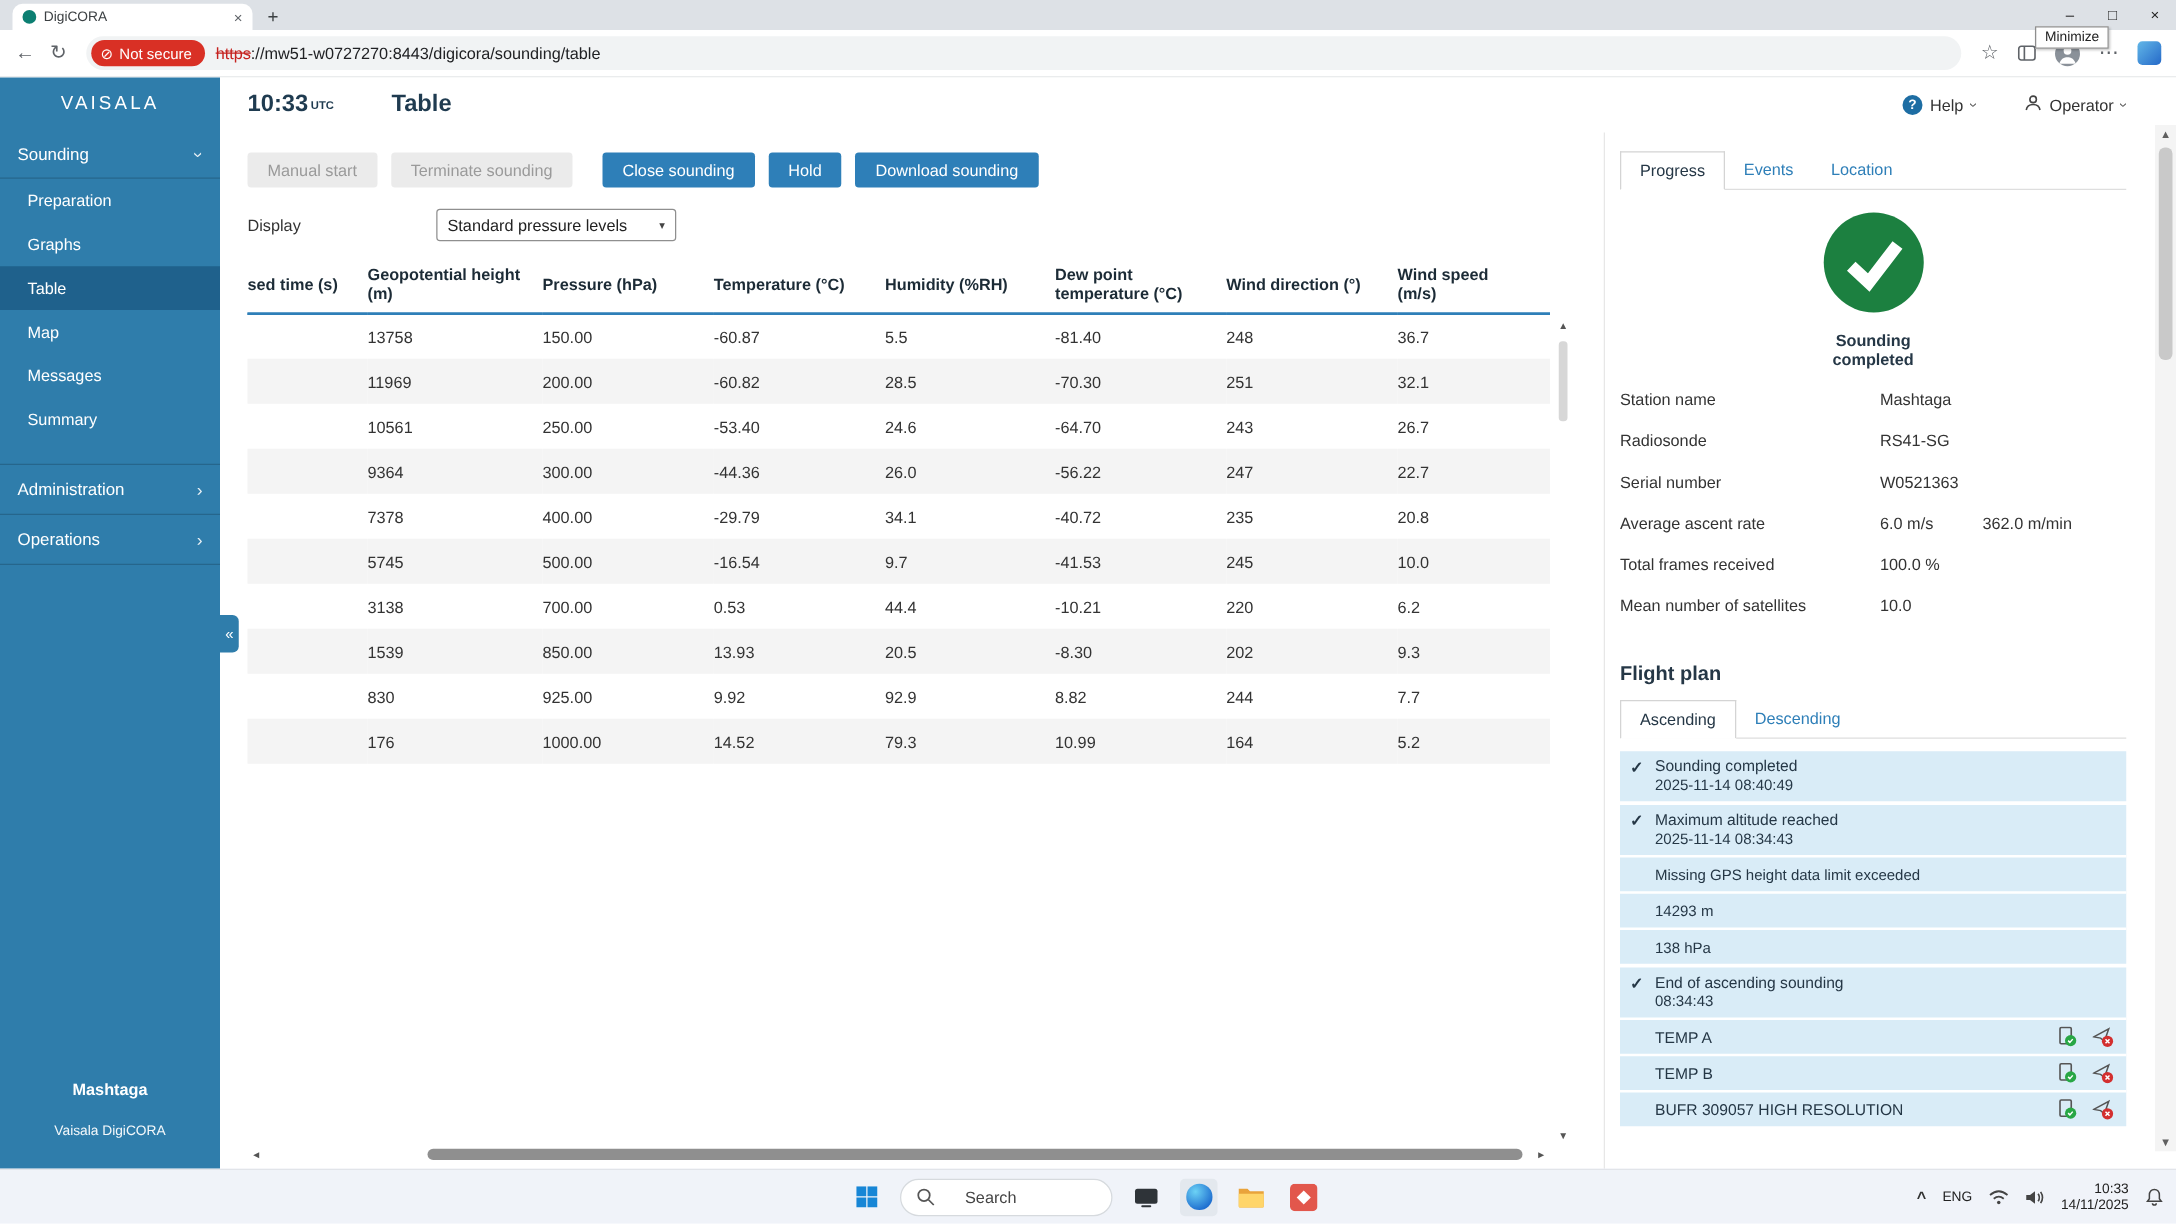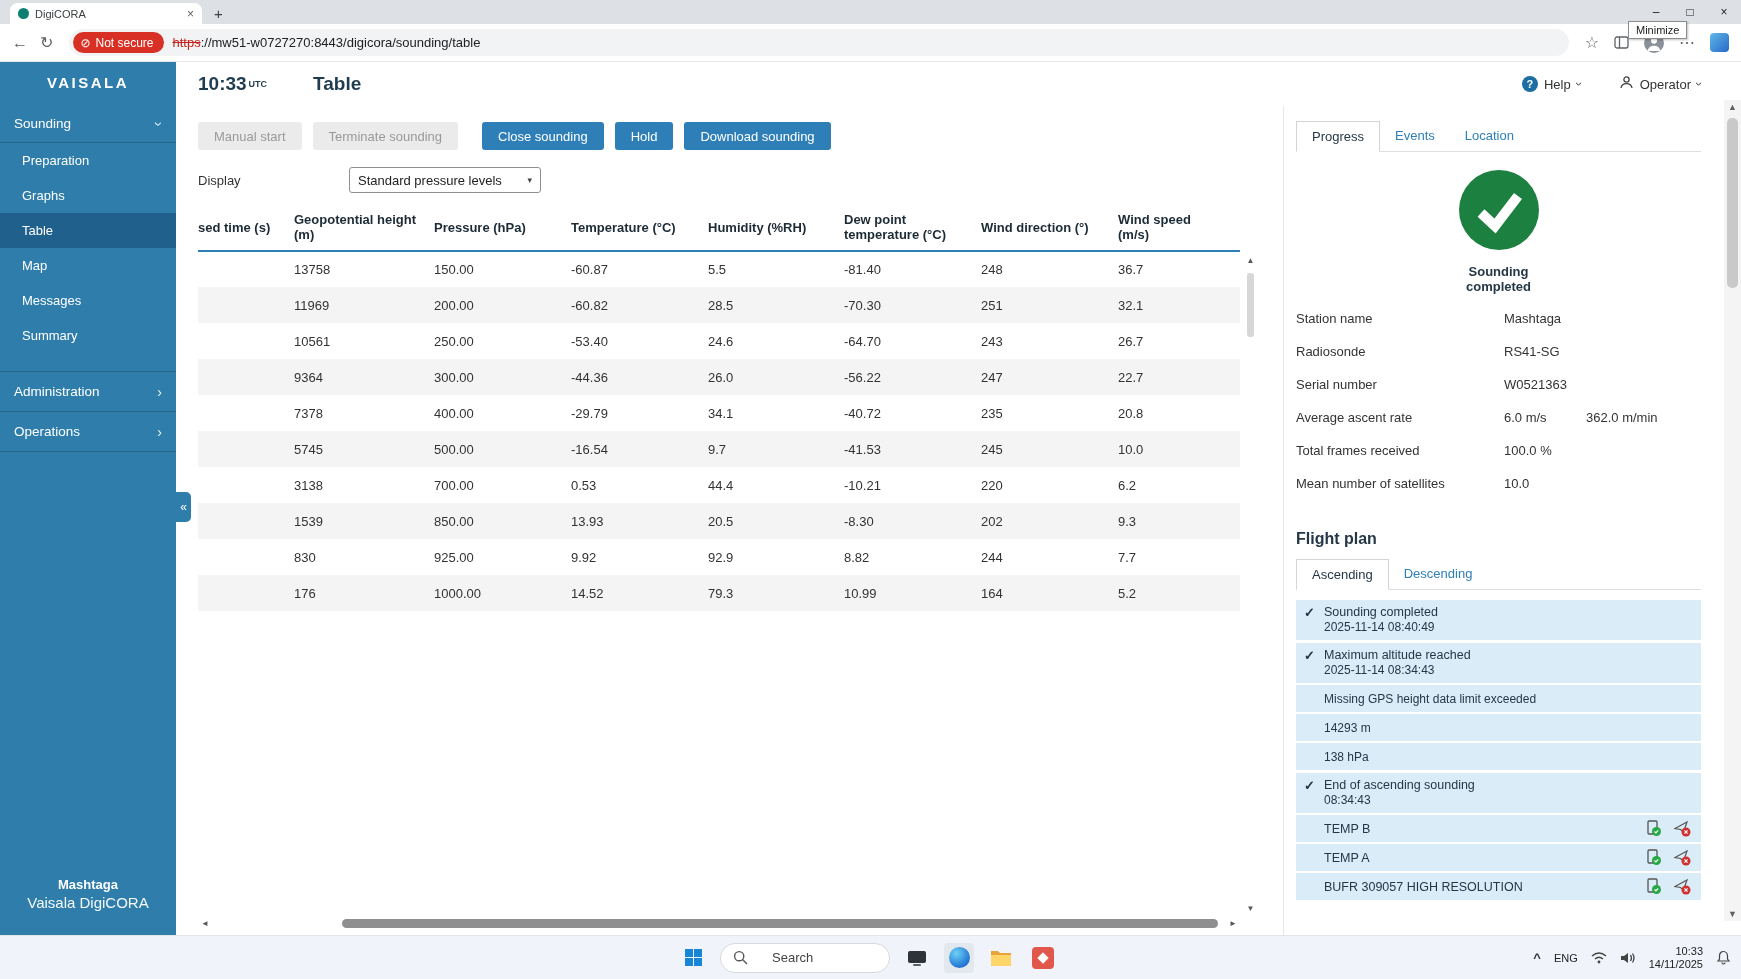--- a/index.html
+++ b/index.html
@@ -29,32 +29,32 @@
   .avatar { width:20px; height:20px; border-radius:50%; overflow:hidden; background:#8a9199; position:relative; flex:none; }
   .avatar svg { position:absolute; left:0; top:0; }
   .copilot { width:19px; height:19px; border-radius:4px; background:linear-gradient(135deg,#62b7e8,#2569c8); flex:none; }
   .collections-icon svg, .nav-right svg { display:block; }
 
   
   .app { position:relative; height:873px; display:flex; background:#fff; }
 
   
   .sidebar { width:176px; background:#2f7dab; color:#fff; display:flex; flex-direction:column; flex:none; }
-  .logo { text-align:center; font-weight:bold; font-size:15px; letter-spacing:2.5px; margin-top:12px; }
+  .logo { text-align:center; font-weight:normal; font-size:15px; letter-spacing:2.5px; margin-top:12px; }
   .side-section { margin-top:14px; padding:11px 14px; font-size:13.5px; display:flex; justify-content:space-between; align-items:center; border-bottom:1px solid rgba(0,0,0,.18); }
   .nav-item { padding:10px 14px 10px 22px; font-size:13px; }
   .nav-item.selected { background:#1f618c; }
   .side-group { padding:12px 14px; font-size:13.5px; display:flex; justify-content:space-between; align-items:center; border-bottom:1px solid rgba(0,0,0,.18); }
   .side-group.first { margin-top:18px; border-top:1px solid rgba(0,0,0,.18); }
   .chev { font-size:14px; opacity:.9; line-height:1; }
   .rot90 { display:inline-block; transform:rotate(90deg); }
   .collapse-tab { position:absolute; left:176px; top:430px; width:15px; height:30px; background:#2f7dab; border-radius:0 5px 5px 0; color:#fff; display:flex; align-items:center; justify-content:center; font-size:12px; z-index:5; }
   .side-bottom { margin-top:auto; text-align:center; padding-bottom:24px; }
   .station { font-weight:bold; font-size:13px; }
-  .appname { font-size:15px; margin-top:2px; opacity:.95; }
+  .appname { font-size:11px; margin-top:20px; opacity:.95; }
 
   
   .content { flex:1; display:flex; flex-direction:column; min-width:0; }
   .app-header { height:44px; display:flex; align-items:center; padding:0 40px 0 22px; flex:none; }
   .hdr-time, .hdr-title { font-size:19px; font-weight:bold; color:#1f3b50; }
   .hdr-tz { font-size:9px; font-weight:bold; color:#1f3b50; vertical-align:super; margin-left:2px; }
   .hdr-title { margin-left:46px; }
   .hdr-right { margin-left:auto; display:flex; align-items:center; gap:38px; }
   .hdr-item { display:flex; align-items:center; gap:6px; font-size:13px; color:#333; }
   .help-circle { width:16px; height:16px; border-radius:50%; background:#1d6da3; color:#fff; font-size:11px; font-weight:bold; display:flex; align-items:center; justify-content:center; }
@@ -470,40 +470,40 @@
             </div>
             <div class="evt-block">
               <div class="evt-head">
                 <span class="evt-check">✓</span>
                 <div>
                   <div class="evt-title">End of ascending sounding</div>
                   <div class="evt-time">08:34:43</div>
                 </div>
               </div>
               <div class="evt-msg">
-                <span>TEMP B</span>
+                <span>TEMP A</span>
                 <span class="msg-icons">
                   <span>
                       <svg width="17" height="17" viewBox="0 0 17 17">
                         <rect x="3" y="1" width="9" height="13" rx="1" fill="none" stroke="#555" stroke-width="1.3"></rect>
                         <circle cx="11.5" cy="11.5" r="4.5" fill="#28a745"></circle>
                         <path d="M9.5 11.5l1.4 1.4 2.3-2.6" stroke="#fff" stroke-width="1.2" fill="none"></path>
                       </svg>
                     </span>
                   <span>
                       <svg width="17" height="17" viewBox="0 0 17 17">
                         <path d="M1 8.5 L13 2 L9.5 12 L6.5 9.5 Z" fill="none" stroke="#555" stroke-width="1.2"></path>
                         <circle cx="12" cy="12" r="4.5" fill="#d32f2f"></circle>
                         <path d="M10.4 10.4l3.2 3.2 M13.6 10.4l-3.2 3.2" stroke="#fff" stroke-width="1.2"></path>
                       </svg>
                     </span>
                 </span>
               </div>
               <div class="evt-msg">
-                <span>TEMP A</span>
+                <span>TEMP B</span>
                 <span class="msg-icons">
                   <span>
                       <svg width="17" height="17" viewBox="0 0 17 17">
                         <rect x="3" y="1" width="9" height="13" rx="1" fill="none" stroke="#555" stroke-width="1.3"></rect>
                         <circle cx="11.5" cy="11.5" r="4.5" fill="#28a745"></circle>
                         <path d="M9.5 11.5l1.4 1.4 2.3-2.6" stroke="#fff" stroke-width="1.2" fill="none"></path>
                       </svg>
                     </span>
                   <span>
                       <svg width="17" height="17" viewBox="0 0 17 17">

